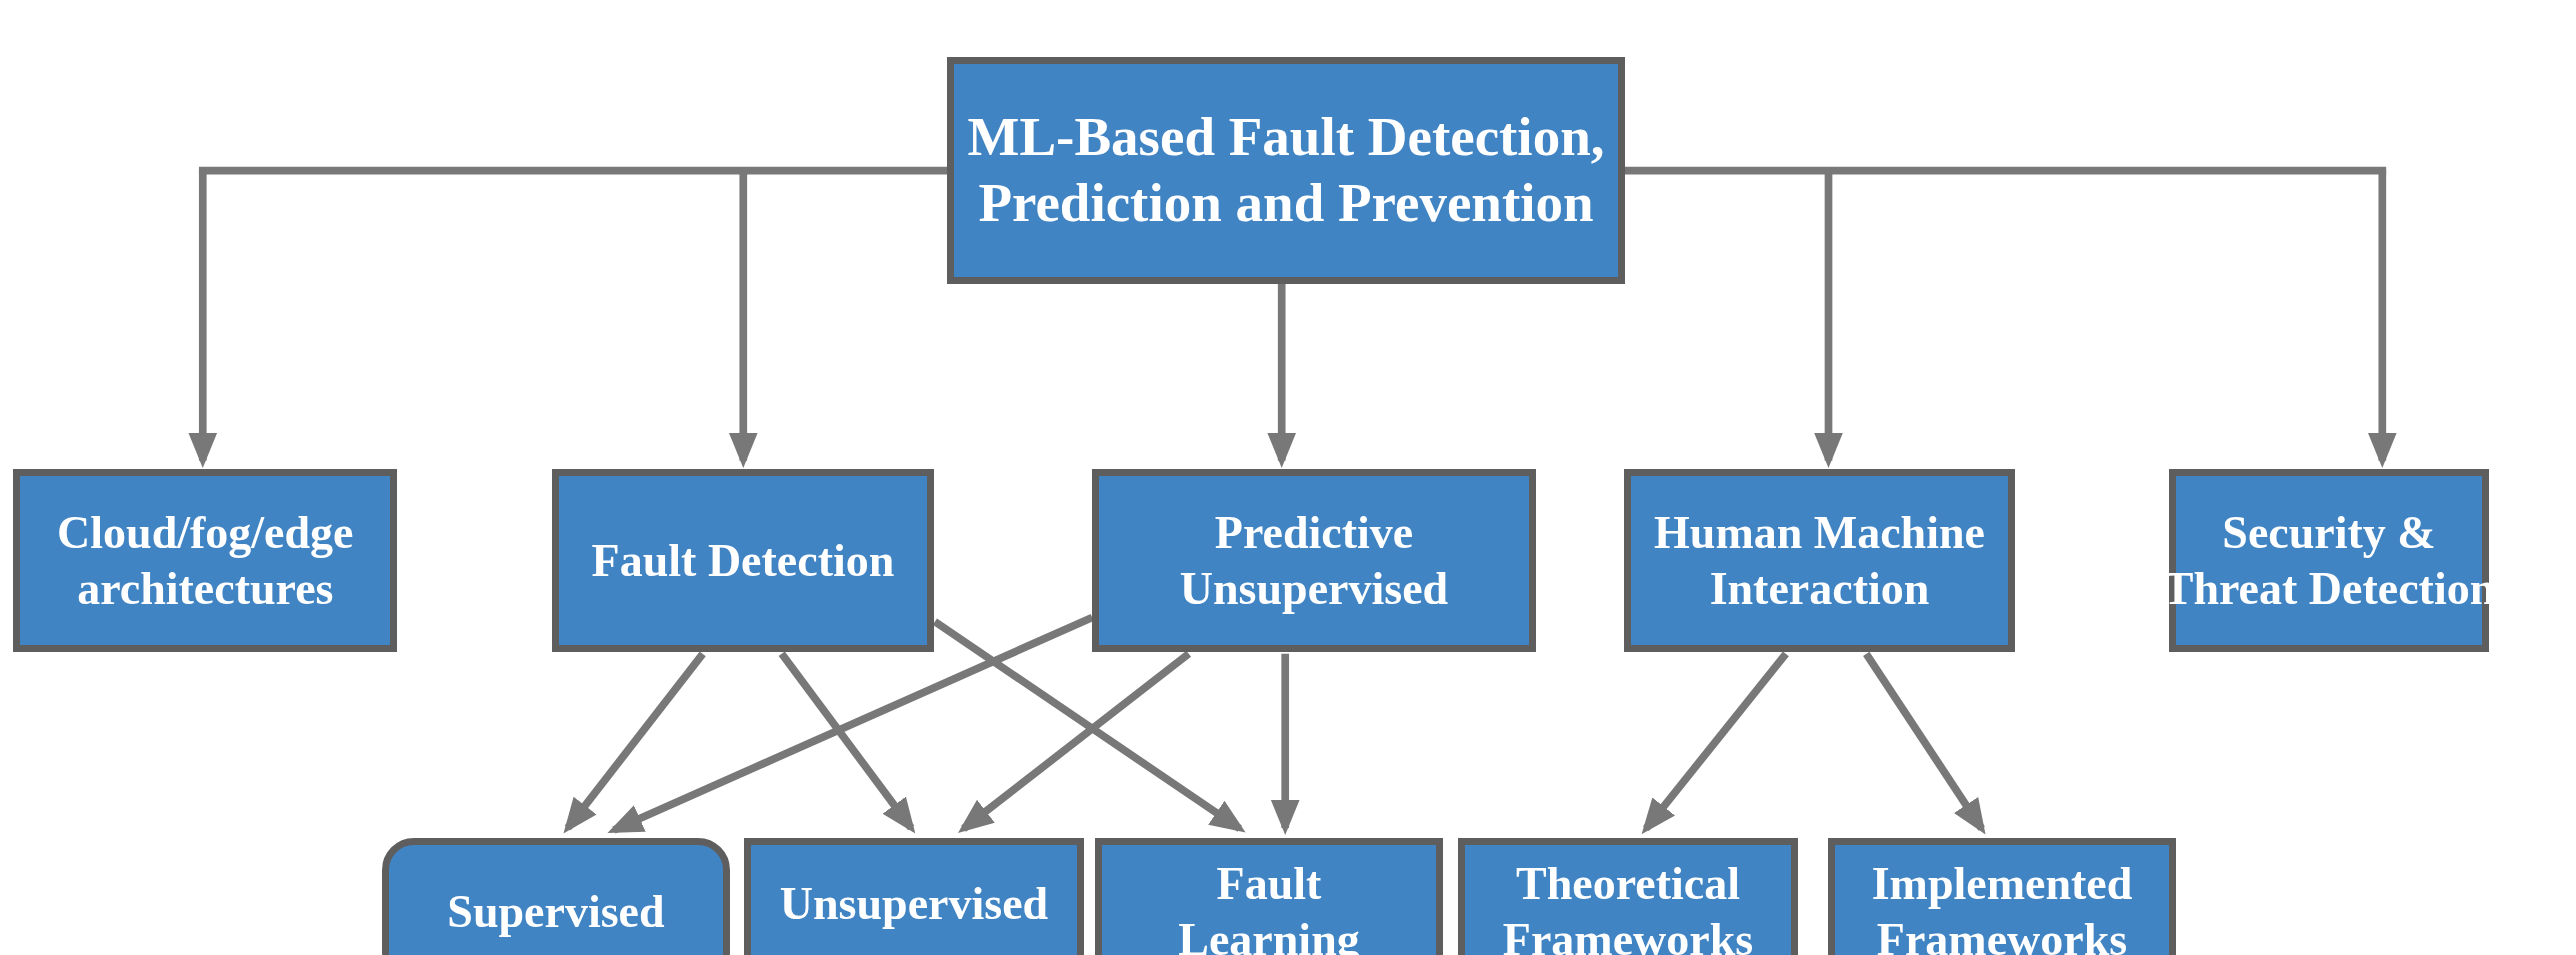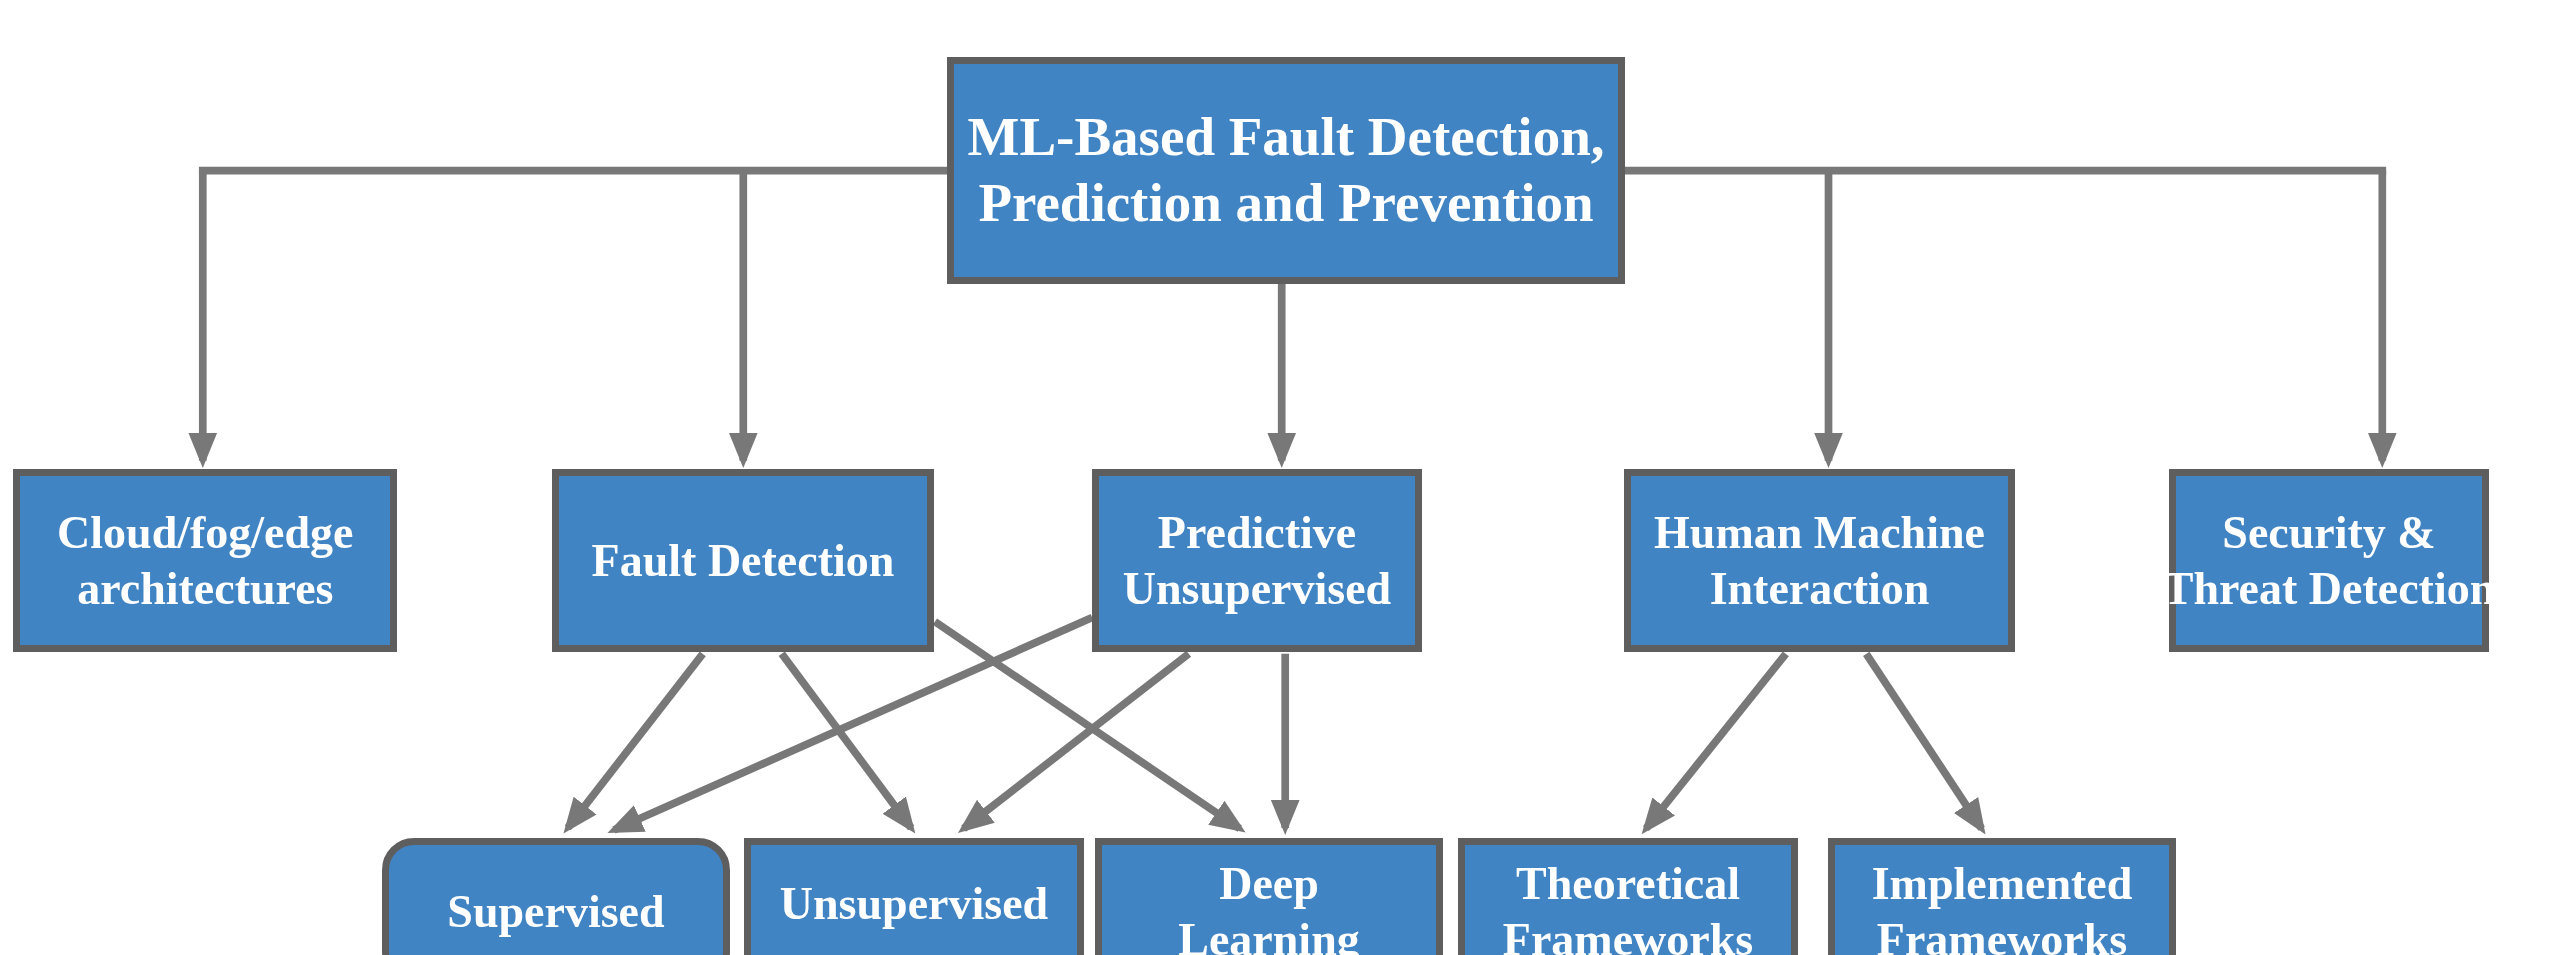--- a/index.html
+++ b/index.html
@@ -77,21 +77,21 @@
 
   <div class="node l2-node" style="left:13.3px;top:425px;width:384px;height:183px;">
     <span class="ln">Cloud/fog/edge</span>
     <span class="ln">architectures</span>
   </div>
 
   <div class="node l2-node" style="left:552px;top:425px;width:382px;height:183px;">
     <span class="ln">Fault Detection</span>
   </div>
 
-  <div class="node l2-node" style="left:1092px;top:425px;width:330px;height:183px;">
+  <div class="node l2-node" style="left:1092px;top:425px;width:444px;height:183px;">
     <span class="ln">Predictive</span>
     <span class="ln">Unsupervised</span>
   </div>
 
   <div class="node l2-node" style="left:1624px;top:425px;width:391px;height:183px;">
     <span class="ln">Human Machine</span>
     <span class="ln">Interaction</span>
   </div>
 
   <div class="node l2-node" style="left:2169px;top:425px;width:320px;height:183px;">
@@ -101,21 +101,21 @@
 
   <div class="node l3-node" style="left:382px;top:794px;width:348px;height:147px;border-radius:32px;">
     <span class="ln">Supervised</span>
   </div>
 
   <div class="node l3-node" style="left:744px;top:794px;width:340px;height:132px;">
     <span class="ln">Unsupervised</span>
   </div>
 
   <div class="node l3-node" style="left:1095px;top:794px;width:348px;height:147px;">
-    <span class="ln">Deep</span>
+    <span class="ln">Fault</span>
     <span class="ln">Learning</span>
   </div>
 
   <div class="node l3-node" style="left:1458px;top:794px;width:340px;height:147px;">
     <span class="ln">Theoretical</span>
     <span class="ln">Frameworks</span>
   </div>
 
   <div class="node l3-node" style="left:1828px;top:794px;width:348px;height:147px;">
     <span class="ln">Implemented</span>

